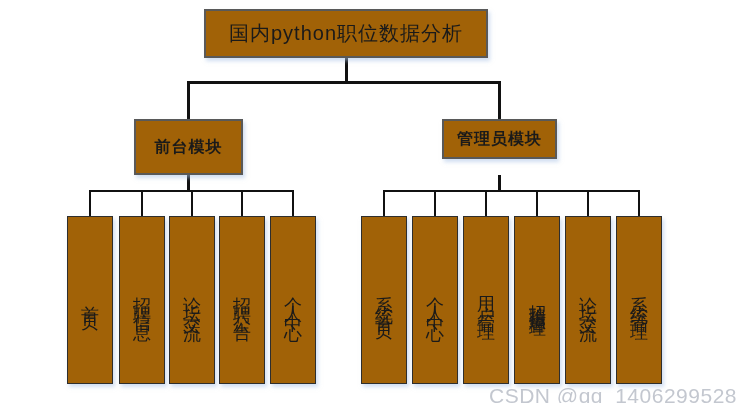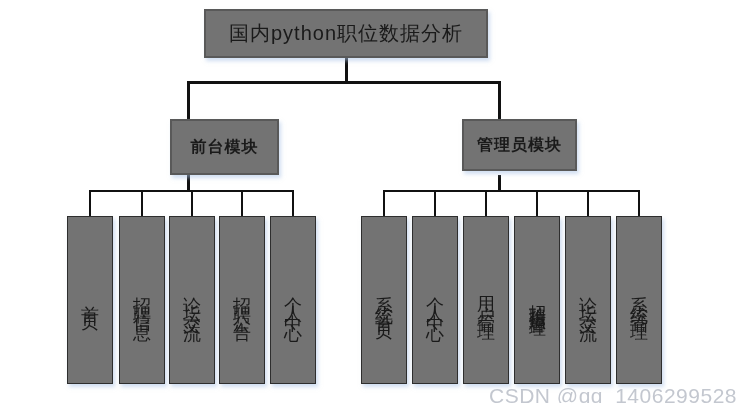--- a/index.html
+++ b/index.html
@@ -11,44 +11,43 @@
   .canvas {
     position: relative;
     width: 738px;
     height: 403px;
     background: #ffffff;
     overflow: hidden;
   }
   
   .node {
     position: absolute;
-    background: #737373;
+    background: #a16207;
     box-sizing: border-box;
     display: flex;
     align-items: center;
     justify-content: center;
     box-shadow: 2px 3px 4px rgba(170,195,230,0.55);
     color: #1a1a1a;
     text-align: center;
   }
   .root-node {
     left: 204px; top: 9px; width: 284px; height: 49px;
     border: 2px solid #595959;
     font-size: 20px;
     letter-spacing: 1px;
   }
   .module-node {
     border: 2px solid #595959;
     font-size: 16px;
     font-weight: bold;
     letter-spacing: 1px;
-    margin-left: 36px;
   }
   .module-front  { left: 134px; top: 119px; width: 109px; height: 56px; }
-  .module-admin  { left: 426px; top: 119px; width: 115px; height: 52px; }
+  .module-admin  { left: 442px; top: 119px; width: 115px; height: 40px; }
   .leaf-node {
     top: 216px; width: 46px; height: 168px;
     border: 1.5px solid #2e2e2e;
     font-family: "Liberation Serif", serif;
     font-size: 18px;
     writing-mode: vertical-lr;
     text-orientation: upright;
     letter-spacing: 9px;
     line-height: 46px;
   }

